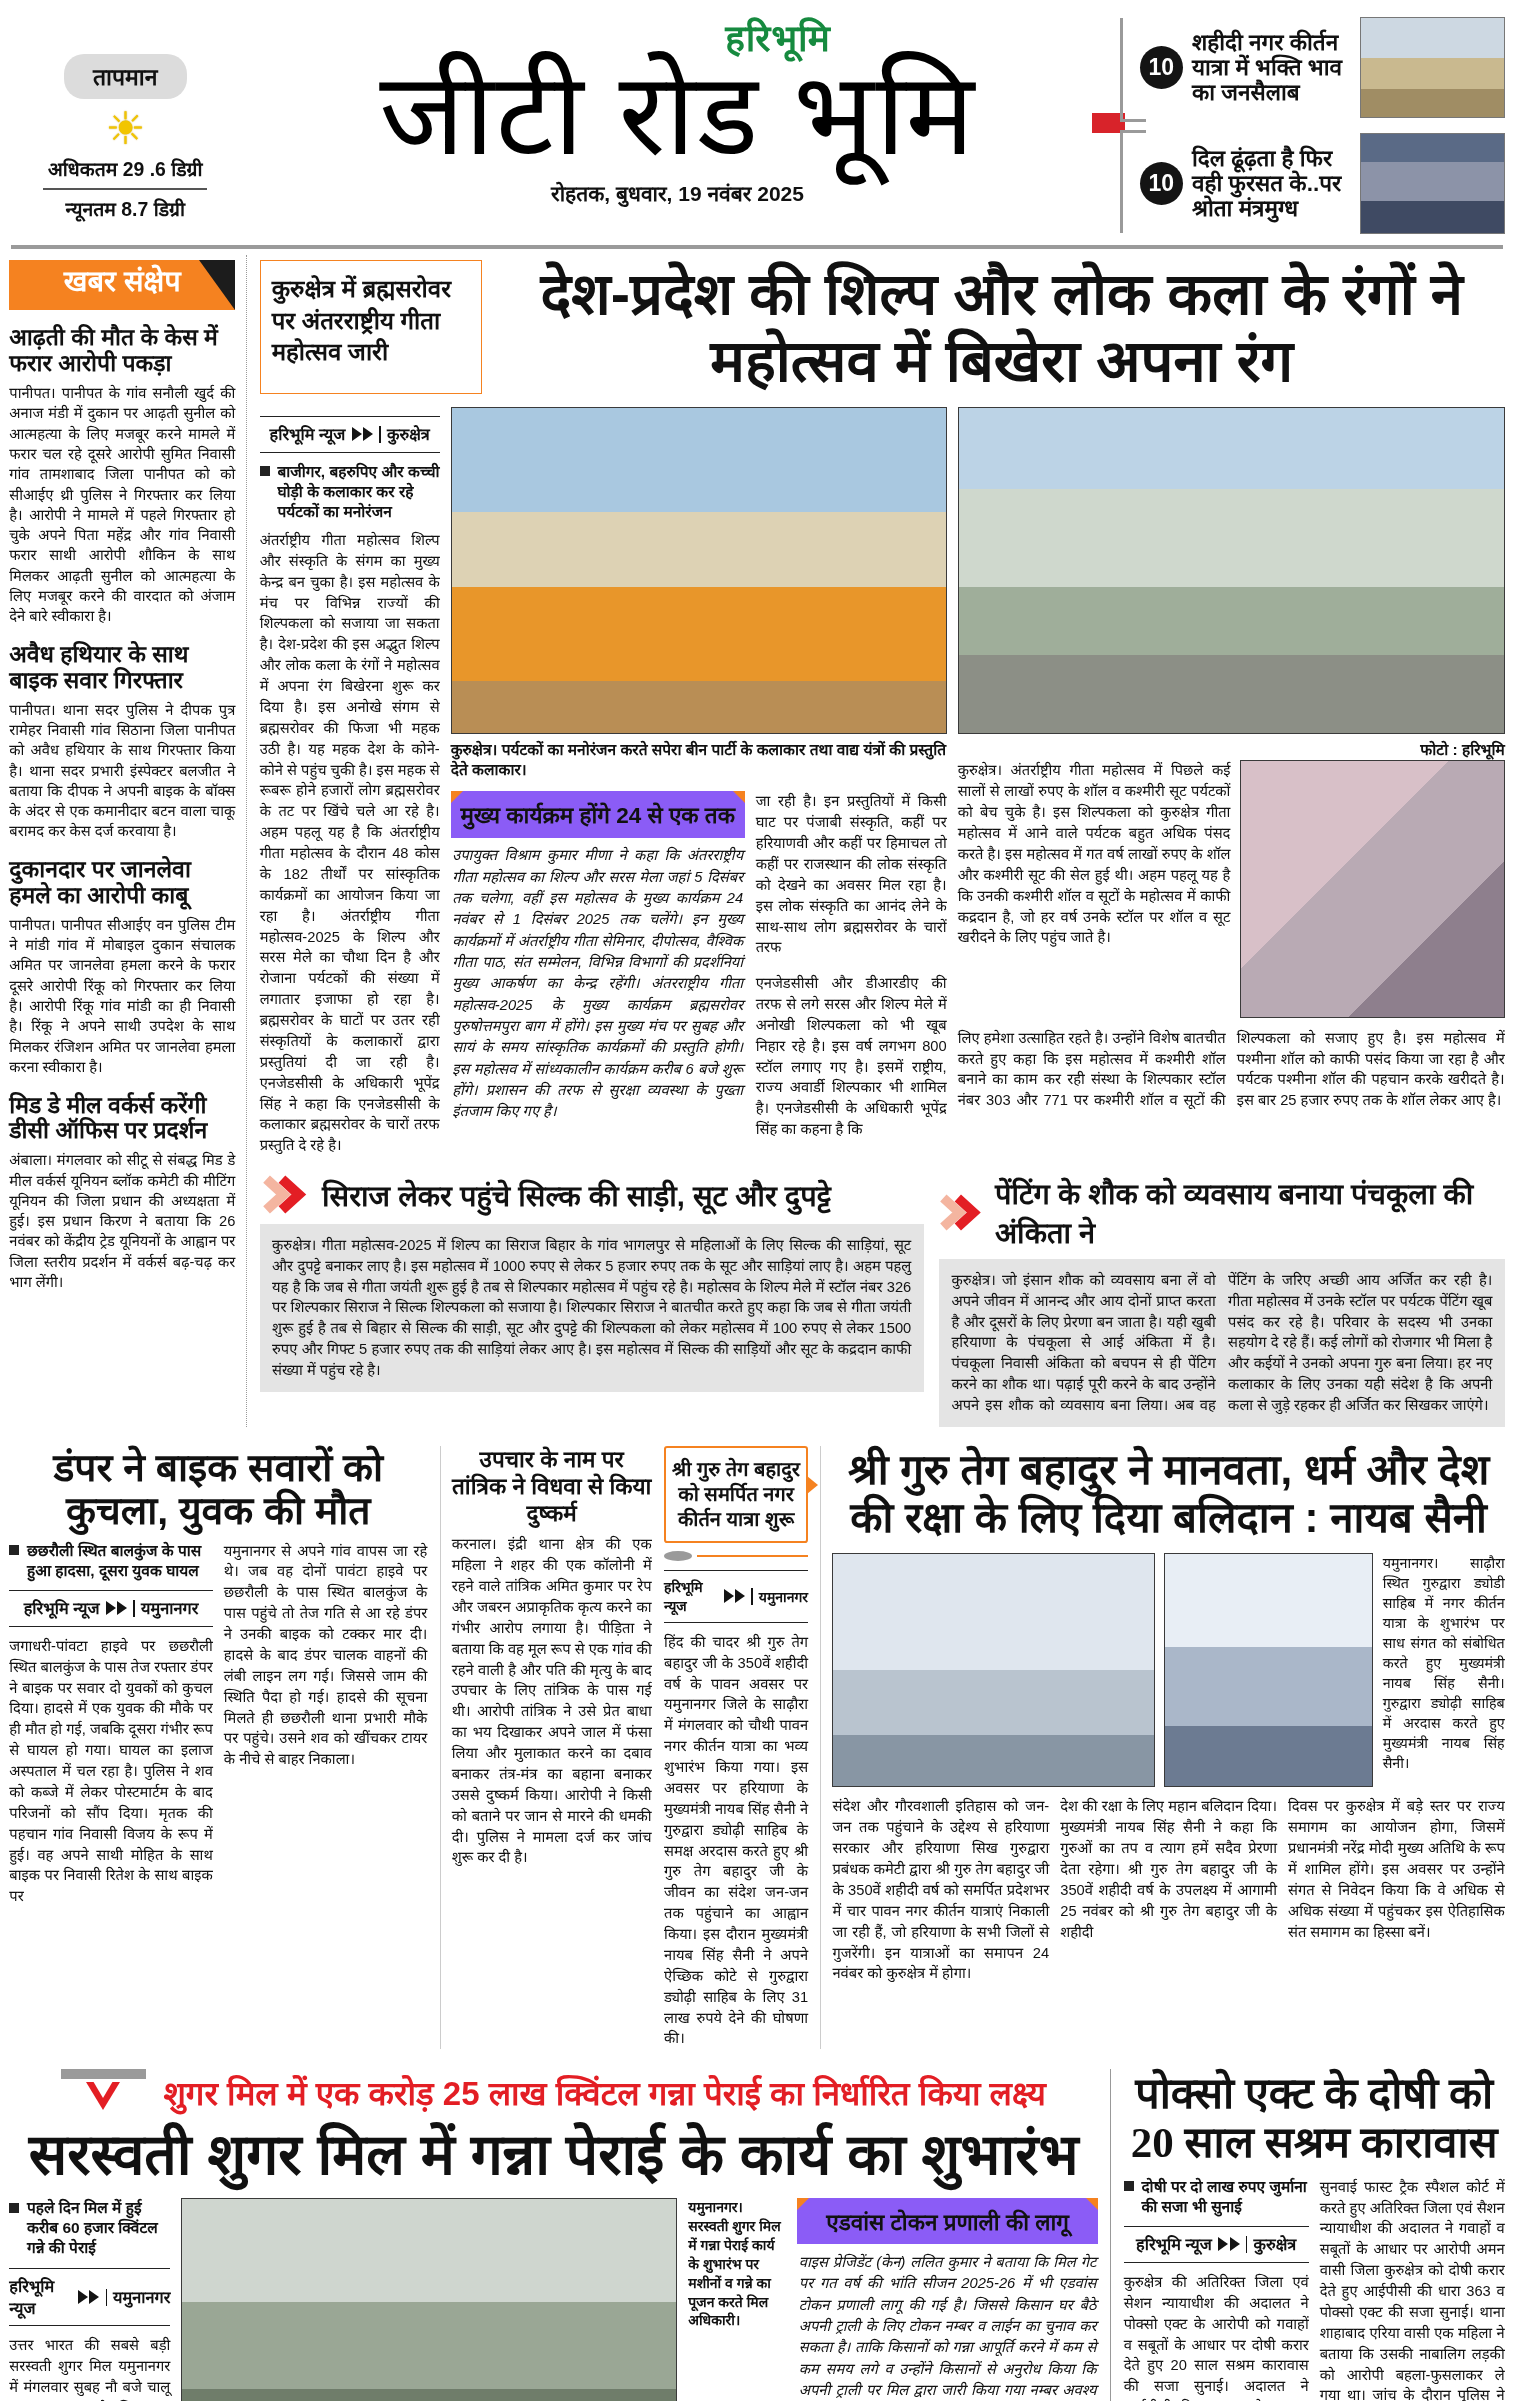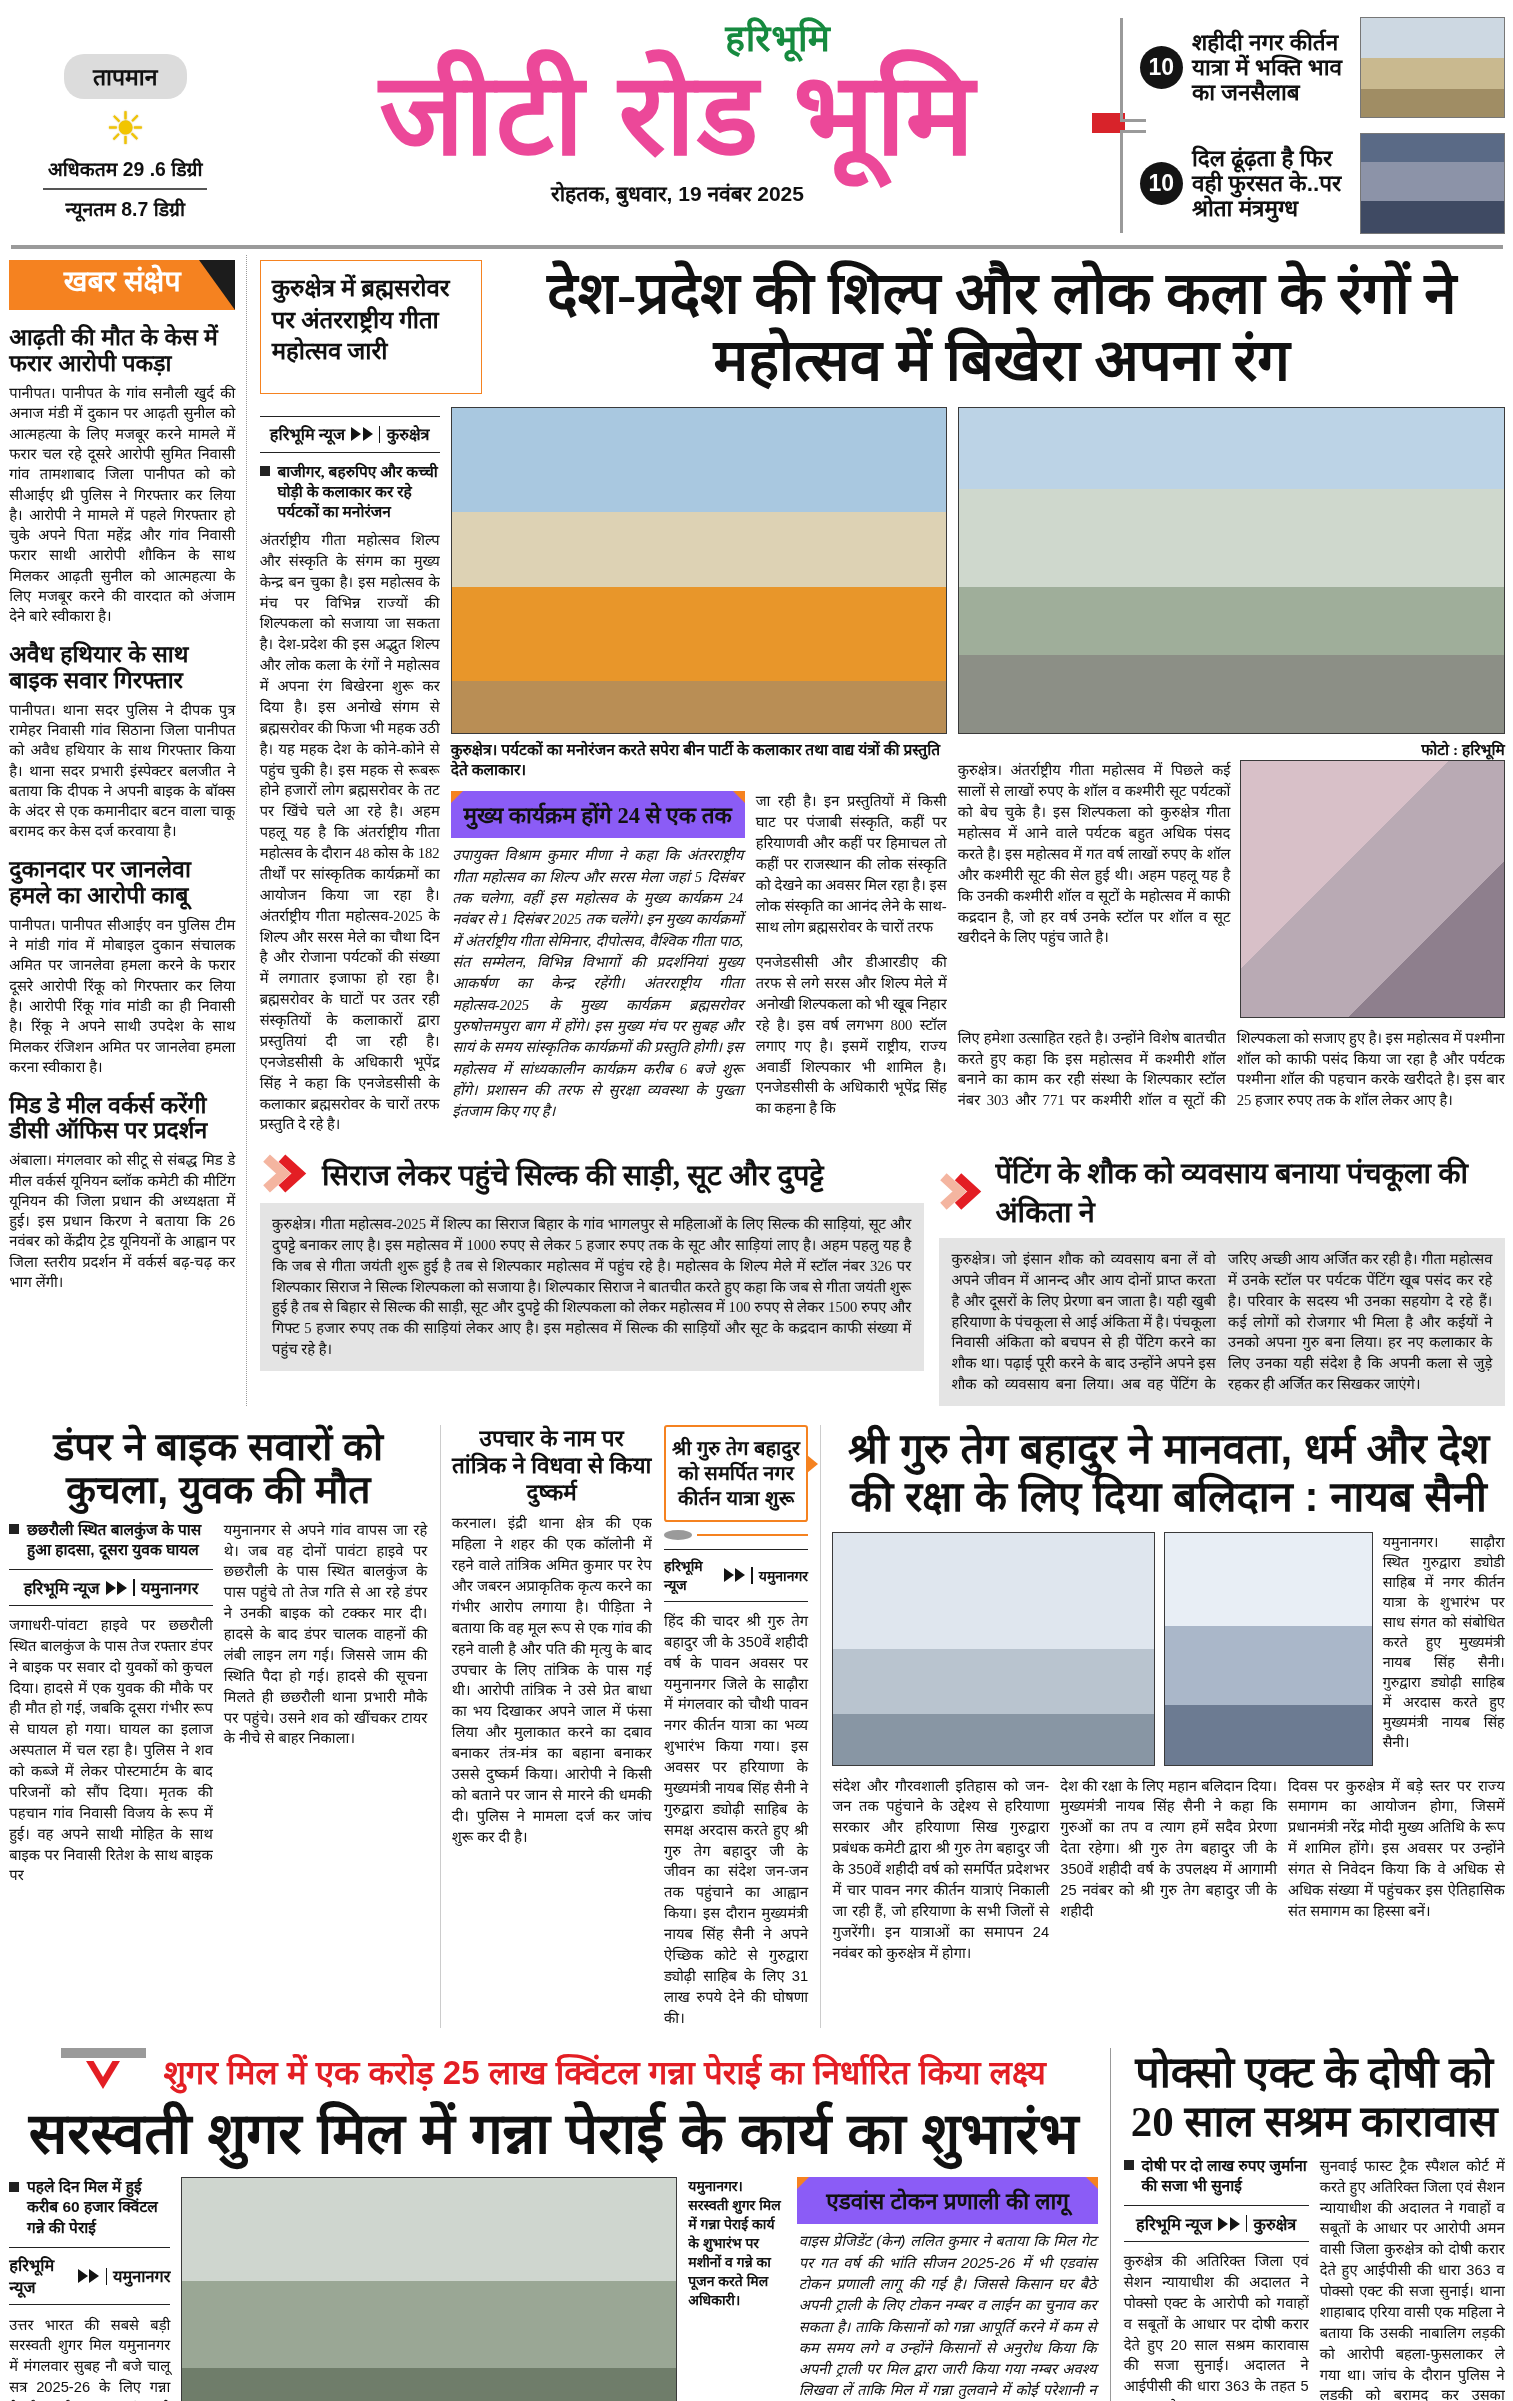--- a/index.html
+++ b/index.html
@@ -7,21 +7,21 @@
   .page{width:1514px;height:2401px;overflow:hidden;box-sizing:border-box;padding:6.2px 9.3px;background:#fff;position:relative;}
   
   .masthead{display:flex;align-items:flex-start;}
   .weather{width:232px;text-align:center;padding-top:48px;}
   .weather-pill{display:inline-block;background:#dcdcdc;border-radius:20px;padding:6.2px 29px;font-weight:800;font-size:23px;}
   .sun{font-size:45px;color:#f2c500;line-height:1.05;margin-top:6.2px;text-shadow:0 0 1.5px #c79b00;}
   .temp-max{font-size:19.4px;font-weight:800;border-bottom:2.3px solid #555;display:inline-block;padding:3.1px 4.6px 6.2px;}
   .temp-min{font-size:19.4px;font-weight:800;padding-top:4.6px;}
   .brand-block{flex:1;text-align:center;padding-top:4.6px;}
   .brand{color:#168a3f;font-size:37px;font-weight:800;letter-spacing:0.8px;margin-left:201px;}
-  .paper-title{color:#ec4899;font-size:115px;font-weight:700;line-height:.92;margin:0;letter-spacing:1.5px;}
+  .paper-title{color:#000000;font-size:115px;font-weight:400;line-height:.92;margin:0;letter-spacing:1.5px;}
   .dateline{font-size:21px;font-weight:700;margin-top:11px;}
   .teasers{width:391px;display:flex;flex-direction:column;gap:7.7px;padding-top:7.7px;position:relative;}
   .teasers::before{content:"";position:absolute;left:-22px;top:46%;width:33px;height:20px;background:#d8232a;}
   .teaser{display:flex;align-items:center;gap:9.3px;position:relative;padding-left:26px;min-height:108px;}
   .teaser.first::before{content:"";position:absolute;left:6.2px;top:4.6px;bottom:0;width:23px;border-left:3.9px solid #9a9a9a;border-bottom:3.9px solid #9a9a9a;}
   .teaser.second::before{content:"";position:absolute;left:6.2px;top:0;bottom:4.6px;width:23px;border-left:3.9px solid #9a9a9a;border-top:3.9px solid #9a9a9a;}
   .tease-num{min-width:43px;height:43px;background:#141414;color:#fff;border-radius:50%;display:flex;align-items:center;justify-content:center;font-size:23px;font-weight:800;}
   .tease-text{font-size:22.5px;font-weight:800;line-height:1.12;width:159px;}
   .tease-photo{width:143px;height:99px;border:0.8px solid #777;flex:none;}
   .ph-langar{background:linear-gradient(180deg,#cdd8e2 0 40%,#c9b98f 40% 72%,#a08d64 72%);}
@@ -38,21 +38,21 @@
   .photo{border:0.8px solid #3a3a3a;}
   .caption{font-size:15.5px;font-weight:700;margin-top:6.2px;line-height:1.3;}
   .credit{font-size:15.5px;font-weight:700;text-align:right;margin-top:4.6px;}
   
   .top-section{display:flex;margin-top:6.2px;}
   .briefs{width:226px;flex:none;border-right:1.5px dotted #999;padding-right:11px;}
   .briefs-header{position:relative;background:#f58220;color:#fff;height:50px;display:flex;justify-content:center;font-size:29px;font-weight:800;margin:4.6px 0 3.1px;}
   .briefs-header::after{content:"";position:absolute;right:0;top:0;width:0;height:0;border-top:50px solid #1c1c1c;border-left:36px solid transparent;}
   .brief-title{font-size:23px;font-weight:800;line-height:1.12;margin:15.5px 0 6.2px;}
   .brief-body{font-size:14.7px;line-height:1.38;text-align:justify;}
-  .main-upper{flex:1;padding-left:12.4px;font-family:Liberation Serif, serif;}
+  .main-upper{flex:1;padding-left:12.4px;}
   .lead-top{display:flex;gap:17px;align-items:stretch;margin-top:4.6px;}
   .kicker-box{width:198px;flex:none;border:1.5px solid #f58220;padding:12.4px 11px;font-size:24px;font-weight:800;line-height:1.3;}
   .lead-headline{flex:1;font-size:58px;font-weight:800;text-align:center;line-height:1.16;margin:0;}
   .zone{display:flex;gap:11px;margin-top:12.4px;}
   .colA{width:180px;flex:none;}
   .colA p{margin:7.7px 0 0;}
   .centerCol{width:496px;flex:none;}
   .rightCol{flex:1;}
   .photoL{height:325px;background:linear-gradient(180deg,#a9c8e0 0 32%,#ddd2b4 32% 55%,#e8962a 55% 84%,#b98e55 84%);}
   .photoR{height:325px;background:linear-gradient(180deg,#bcd3e6 0 25%,#cfd8cd 25% 55%,#9fae9a 55% 76%,#8c8f86 76%);}

